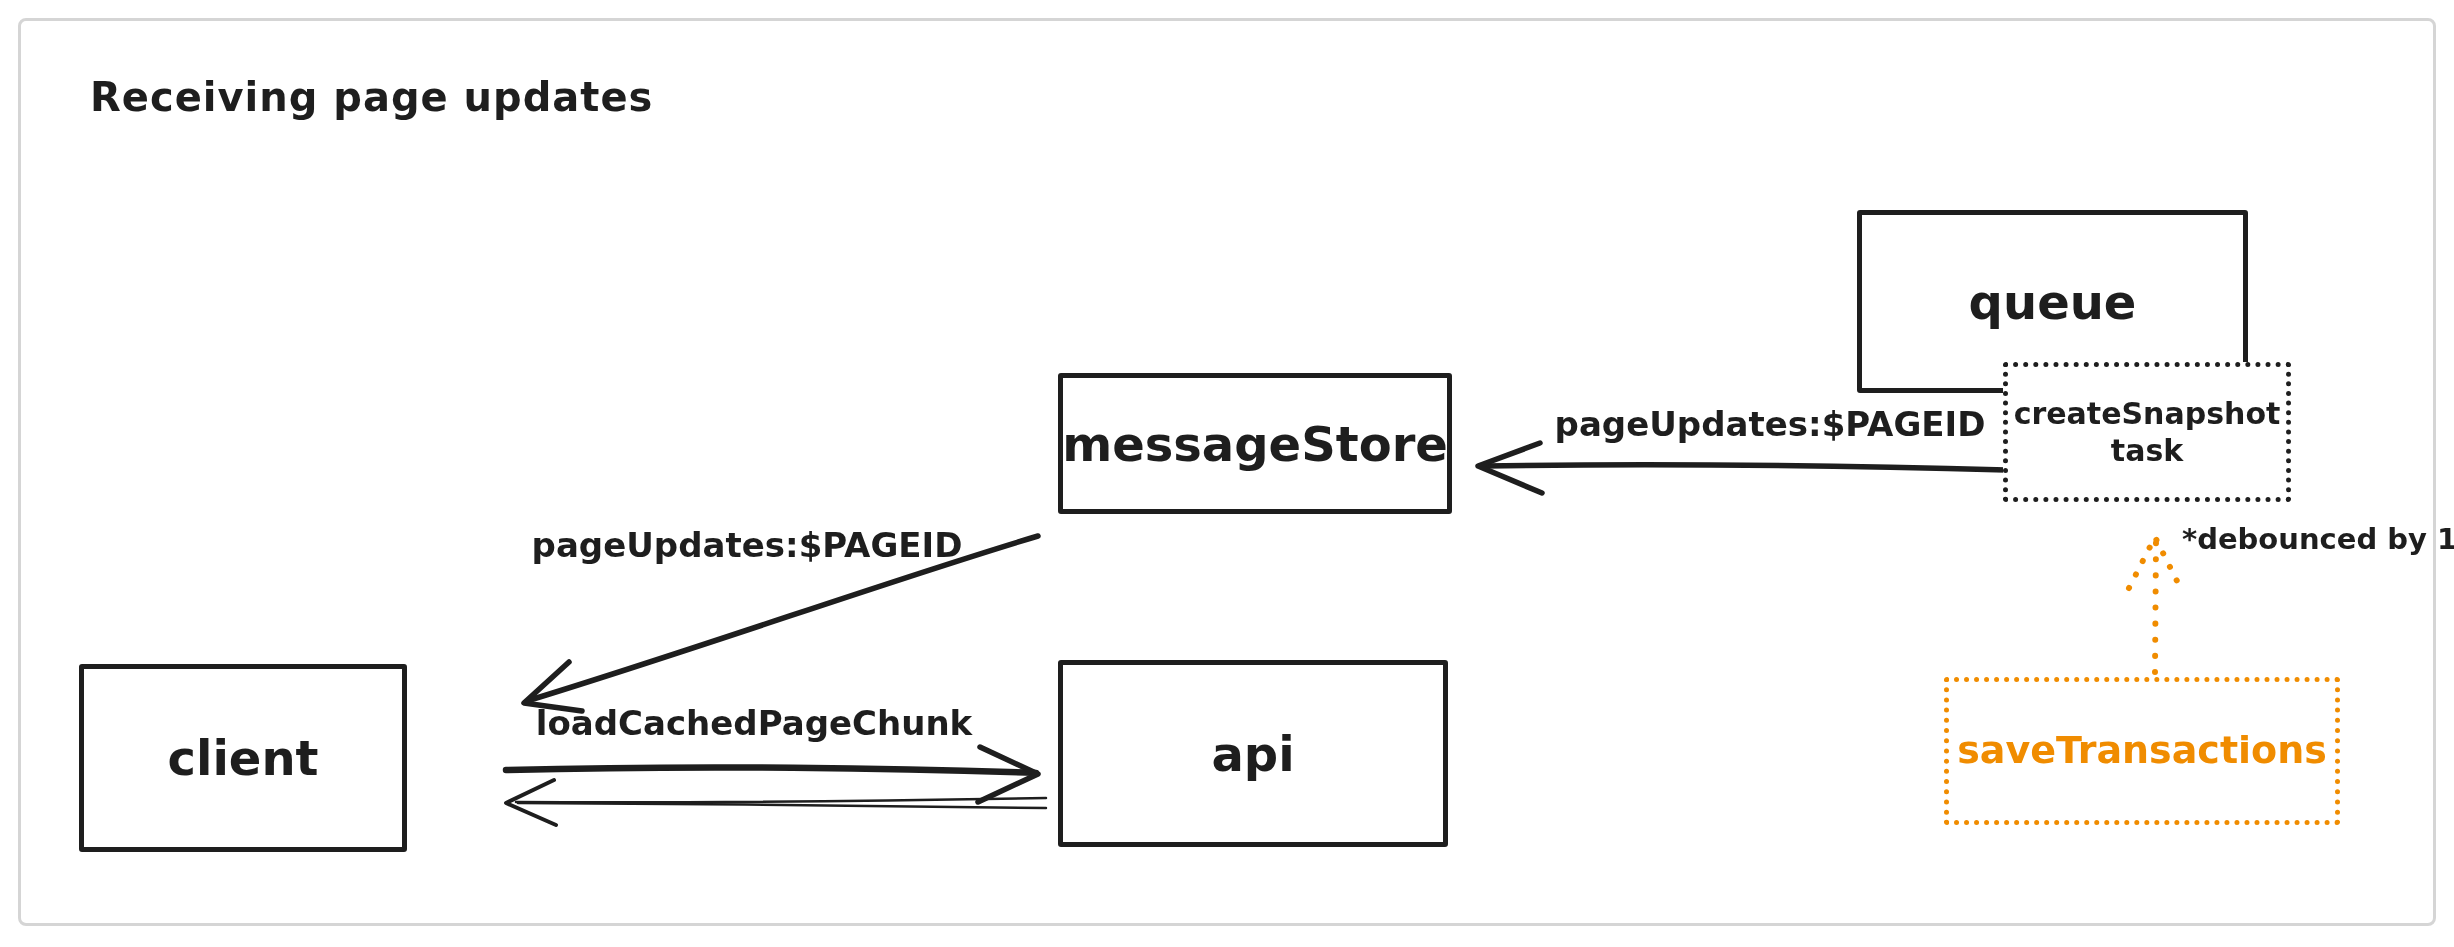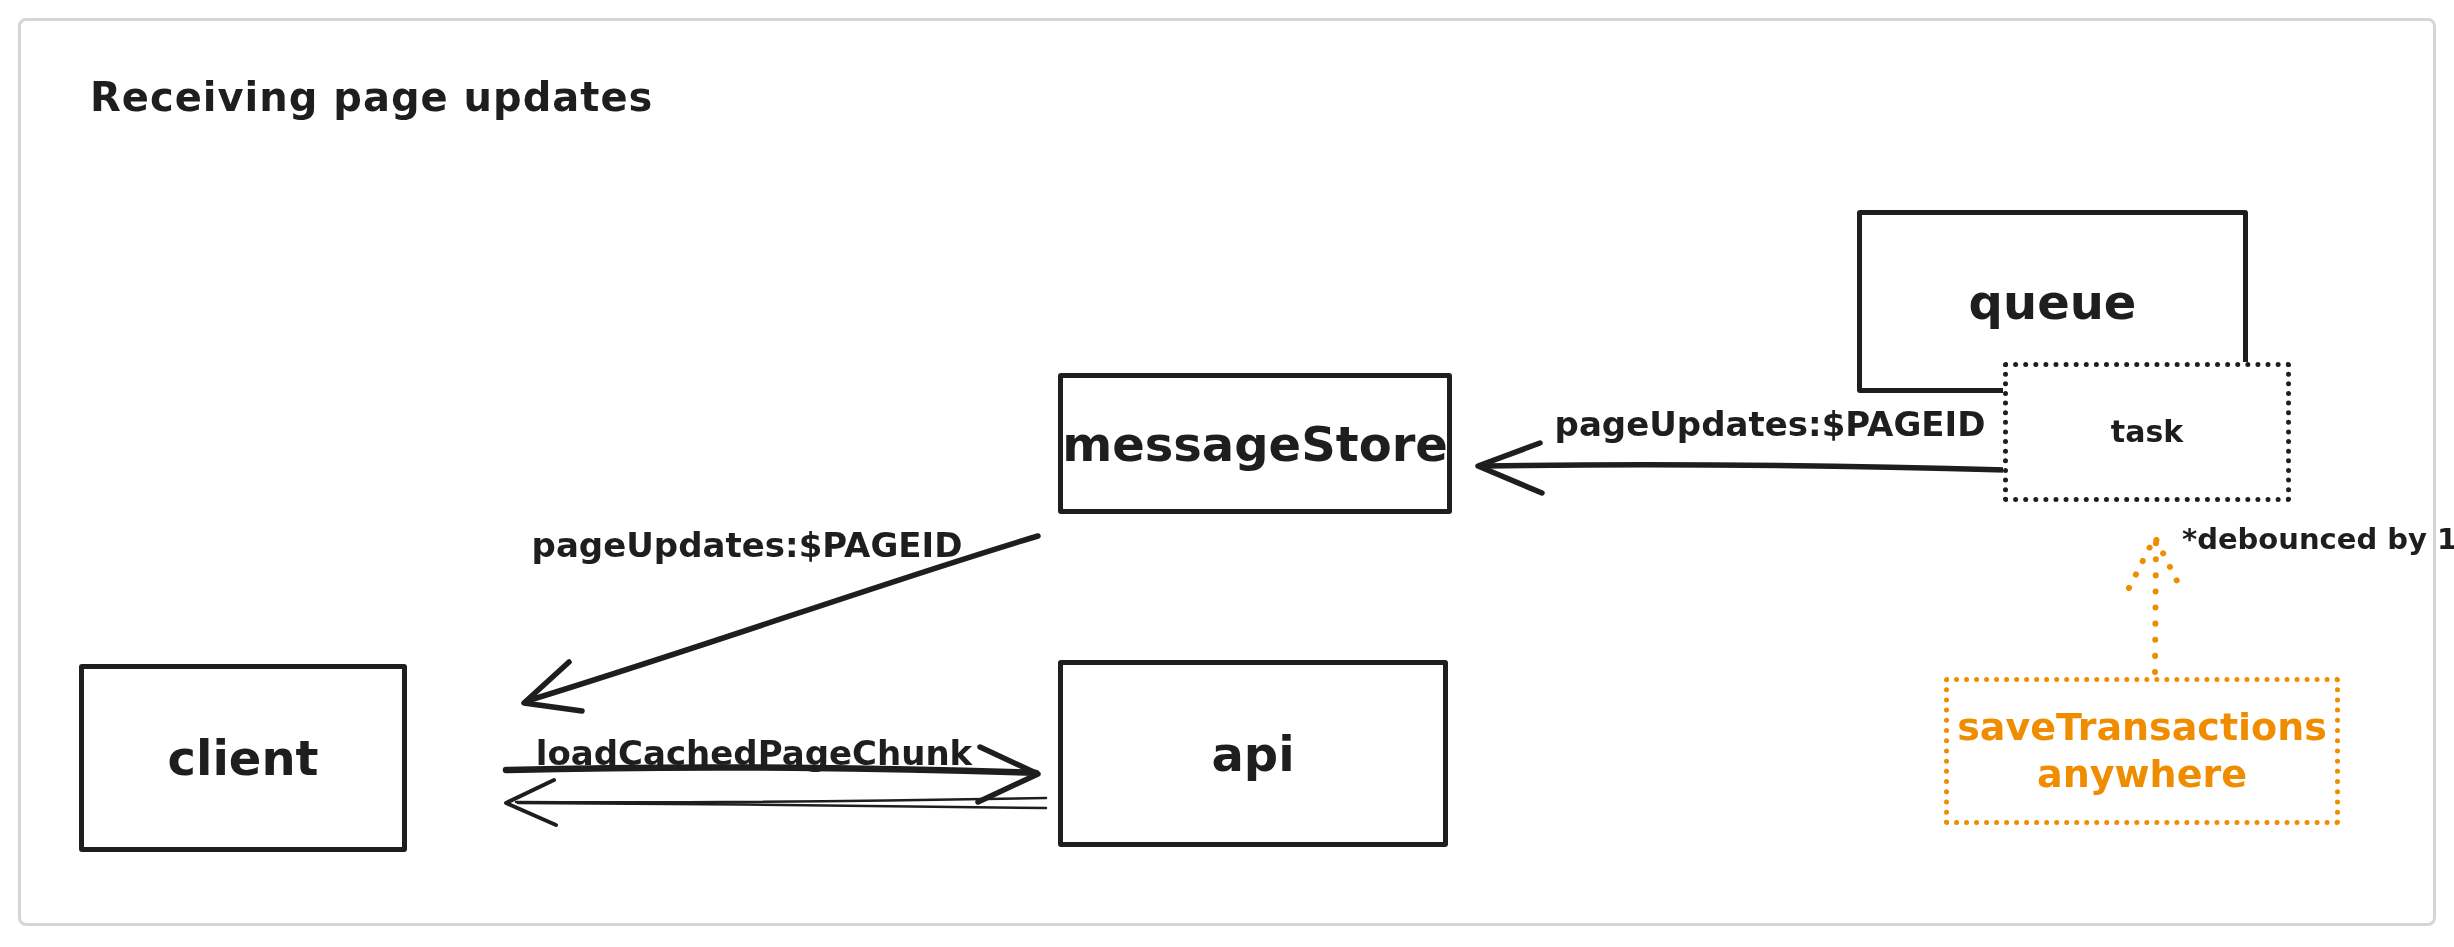--- a/index.html
+++ b/index.html
@@ -49,21 +49,21 @@
   .node-api          { left: 1058px; top: 660px; width: 390px; height: 187px; }
   .node-savetx       { left: 1944px; top: 677px; width: 396px; height: 148px; font-size: 38px; z-index: 2; }
   .edge-label {
     position: absolute;
     font-size: 34px; font-weight: 600;
     text-align: center; white-space: nowrap;
     z-index: 3;
   }
   .label-a { left: 1545px; top: 404px; width: 450px; }
   .label-b { left:  522px; top: 525px; width: 450px; }
-  .label-c { left:  529px; top: 703px; width: 450px; margin-top: 30px; }
+  .label-c { left:  529px; top: 703px; width: 450px; }
   .note {
     position: absolute; left: 2182px; top: 522px;
     font-size: 29px; font-weight: 600; white-space: nowrap;
     z-index: 3;
   }
   svg.arrows {
     position: absolute; left: 0; top: 0; width: 2454px; height: 947px;
     z-index: 2; pointer-events: none;
   }
   svg .ln   { fill: none; stroke: var(--stroke); stroke-linecap: round; stroke-linejoin: round; }
@@ -105,38 +105,38 @@
       <path class="orng" stroke-width="6" stroke-dasharray="0.1 16" d="M2155 672 L2156 542"></path>
       <path class="orng" stroke-width="6" stroke-dasharray="0.1 15" d="M2129 588 L2155 537 L2181 589"></path>
     </g>
   </svg>
 
   <div class="node node-queue">
     <span>queue</span>
   </div>
 
   <div class="node dotted node-createsnap">
+    <span>createSnapshot</span>
     <span>task</span>
   </div>
 
   <div class="node node-messagestore">
     <span>messageStore</span>
   </div>
 
   <div class="node node-client">
     <span>client</span>
   </div>
 
   <div class="node node-api">
     <span>api</span>
   </div>
 
   <div class="node dotted orange node-savetx">
     <span>saveTransactions</span>
-    <span>anywhere</span>
   </div>
 
   <div class="edge-label label-a">pageUpdates:$PAGEID</div>
   <div class="edge-label label-b">pageUpdates:$PAGEID</div>
   <div class="edge-label label-c">loadCachedPageChunk</div>
 
   <div class="note">*debounced by 10m</div>
 
 </div>
 

